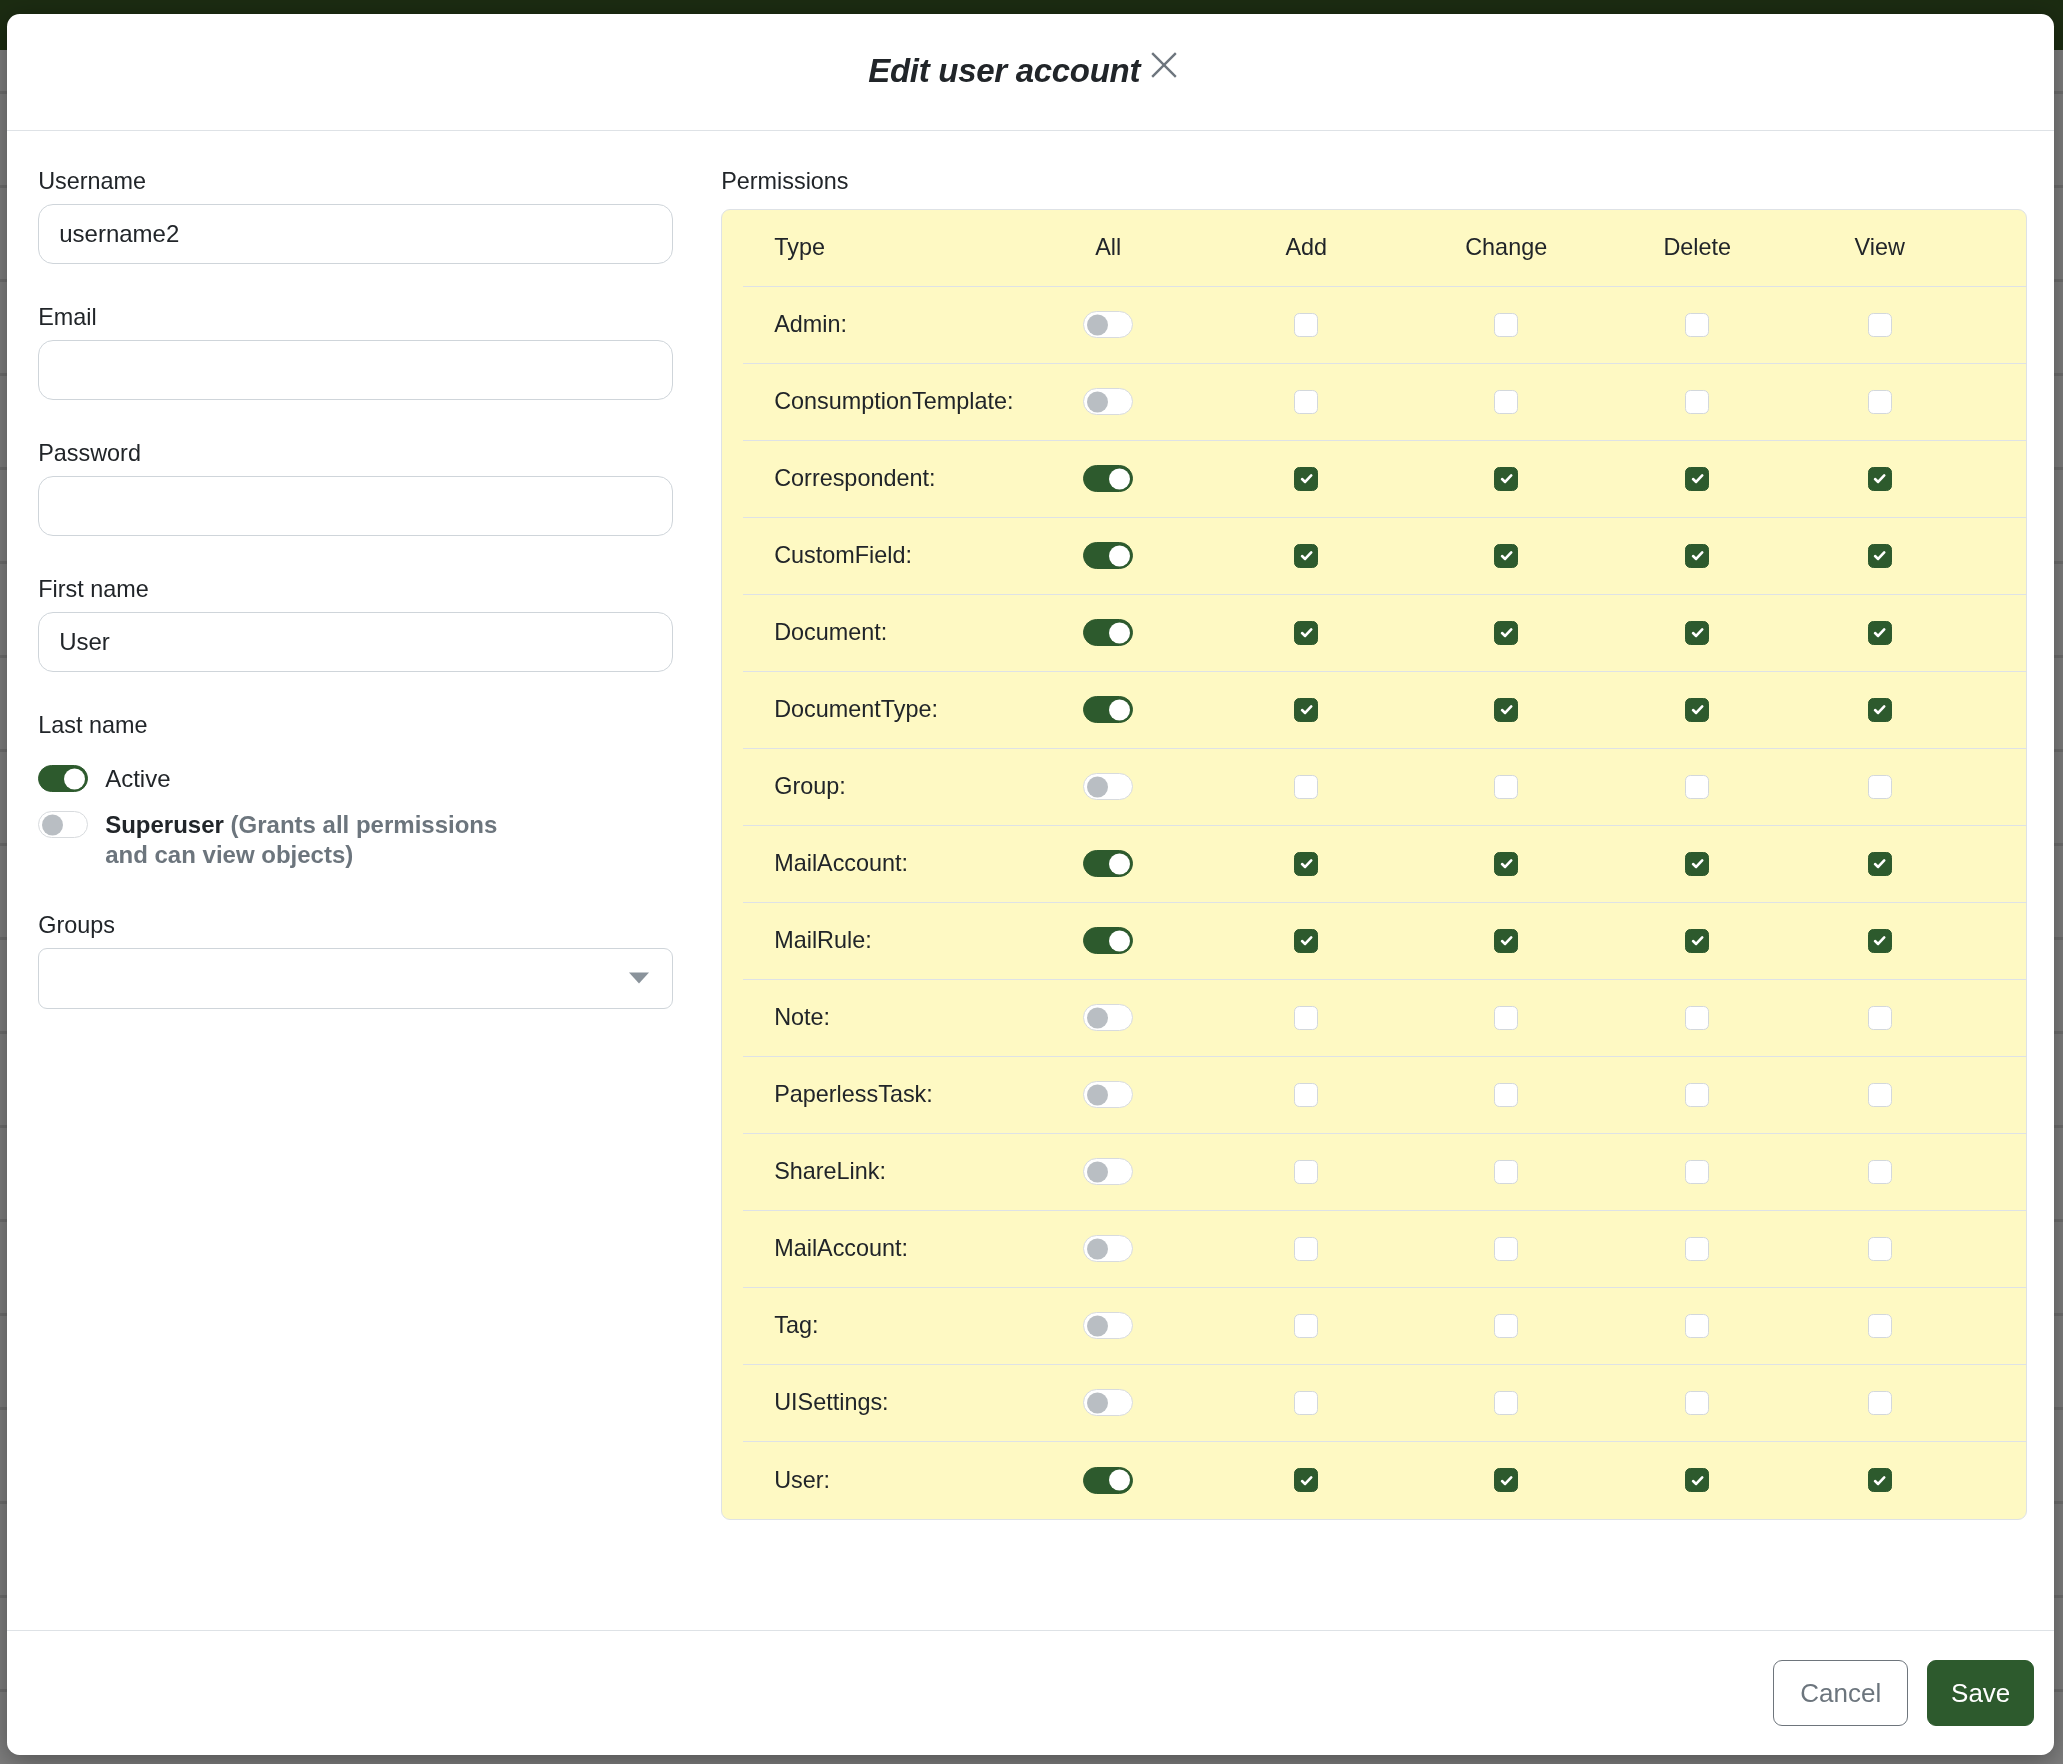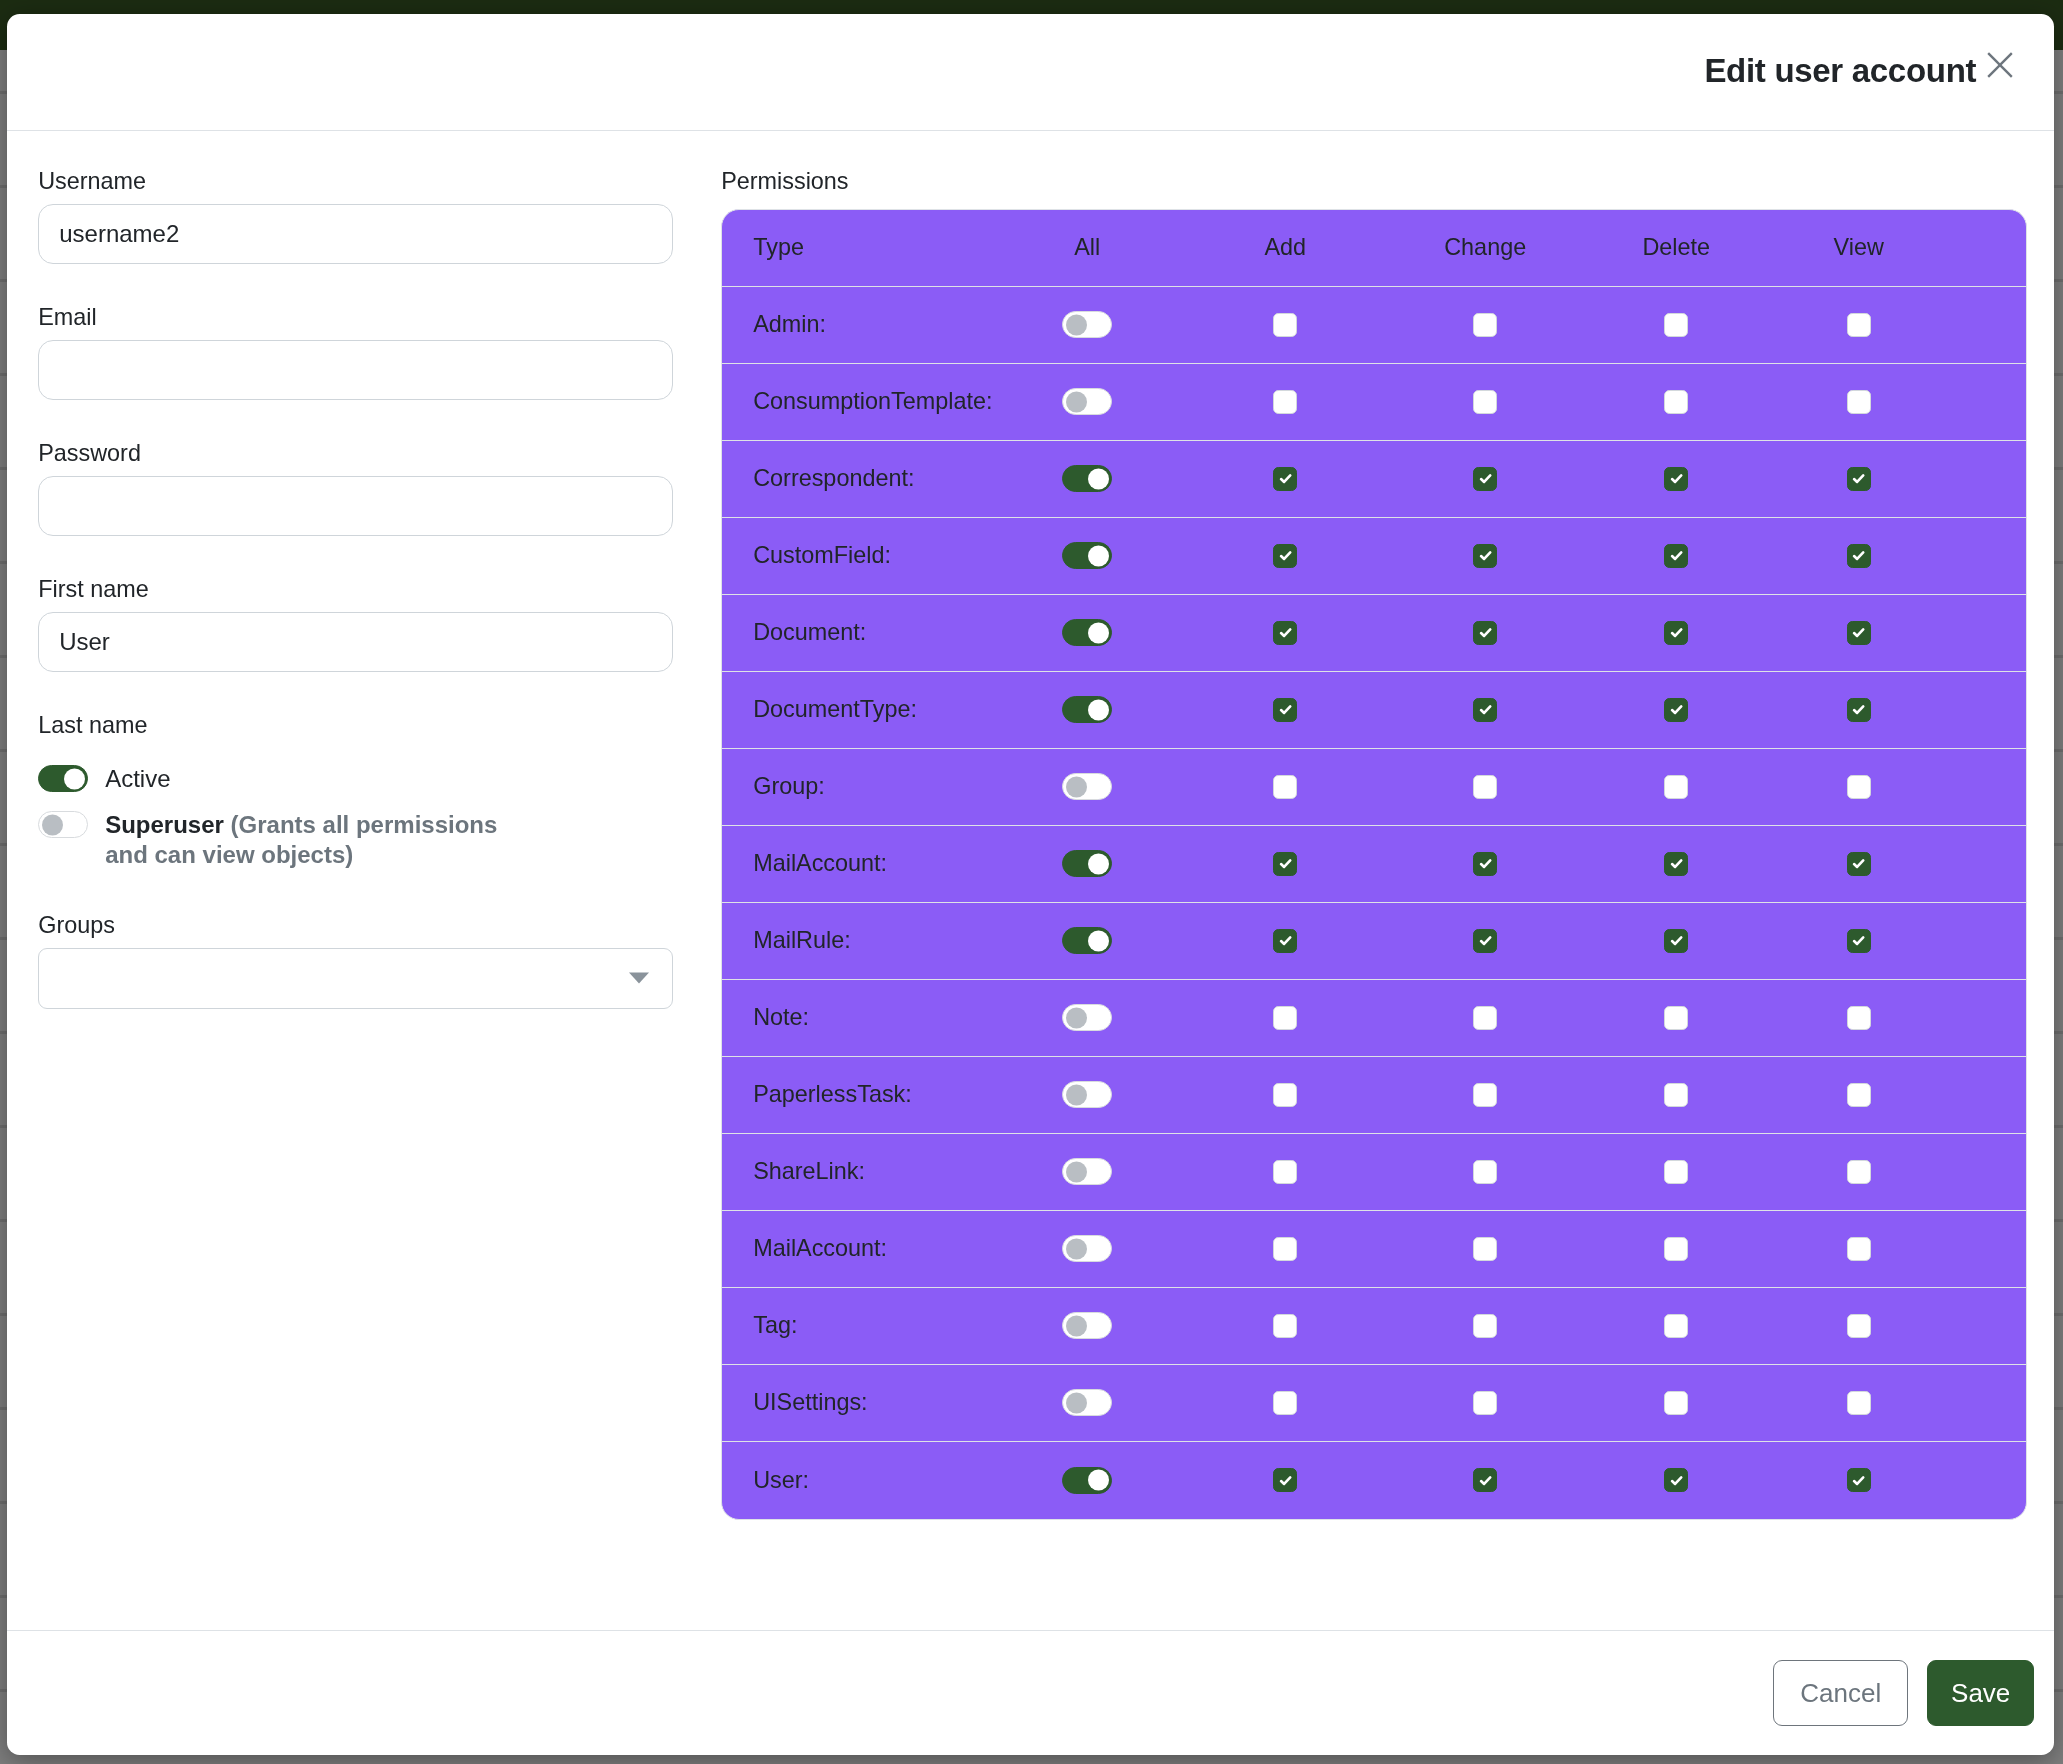--- a/index.html
+++ b/index.html
@@ -16,22 +16,23 @@
   }
 
   
   .modal {
     position:absolute; left:7.2px; top:14.4px; width:2047px; height:1741px;
     background:#ffffff; border-radius:12.6px; display:flex; flex-direction:column;
     box-shadow:0 5.4px 27px rgba(0,0,0,.35);
   }
   .modal-header {
     height:117px; flex:0 0 117px; border-bottom:0.9px solid #dee2e6;
-    display:flex; align-items:center; justify-content:flex-end;
+    display:flex; align-items:center; justify-content:center;
     padding:0 31px 3px 25px;
+    font-style:italic;
   }
   .modal-title { font-size:33px; font-weight:600; letter-spacing:-0.3px; color:#212529; }
   .close-btn {
     width:47px; height:47px; background:none; border:none; cursor:pointer;
     display:flex; align-items:center; justify-content:center; margin-top:-12.6px;
   }
   .modal-body {
     flex:1 1 auto; display:flex; padding:36px 27px 0 31px; gap:48px; overflow:hidden;
   }
   .modal-footer {
@@ -73,21 +74,21 @@
   }
   .caret {
     position:absolute; right:23.4px; top:50%; transform:translateY(-50%);
     width:0; height:0; border-left:10px solid transparent; border-right:10px solid transparent;
     border-top:11.7px solid #8a939b;
   }
 
   
   .right-col { flex:1 1 auto; }
   .perm-label { display:block; font-size:23.4px; line-height:29px; margin-bottom:12.6px; }
-  .perm-card { border:0.9px solid #dee2e6; border-radius:18px; overflow:hidden; background:#8b5cf6; }
+  .perm-card { border:0.9px solid #dee2e6; border-radius:9px; overflow:hidden; background:#fef9c3;padding-left:21px; }
   .perm-row {
     display:grid; grid-template-columns:275px 180px 216px 184px 198px 167px;
     align-items:center; height:77px;
   }
   .perm-row:not(:last-child) { border-bottom:0.9px solid #dee2e6; }
   .perm-row.head { font-size:23.4px; }
   .cell-type { padding-left:31px; font-size:23.4px; color:#212529; }
   .cell-center { display:flex; justify-content:center; align-items:center; }
 
   .checkbox {

